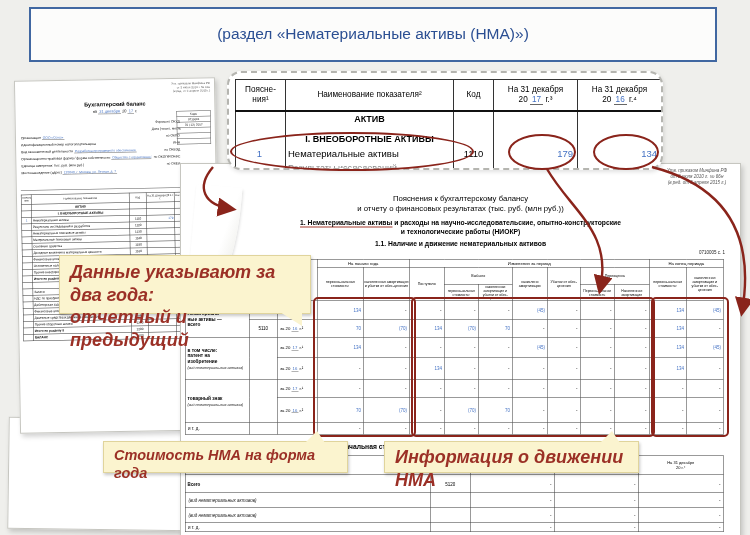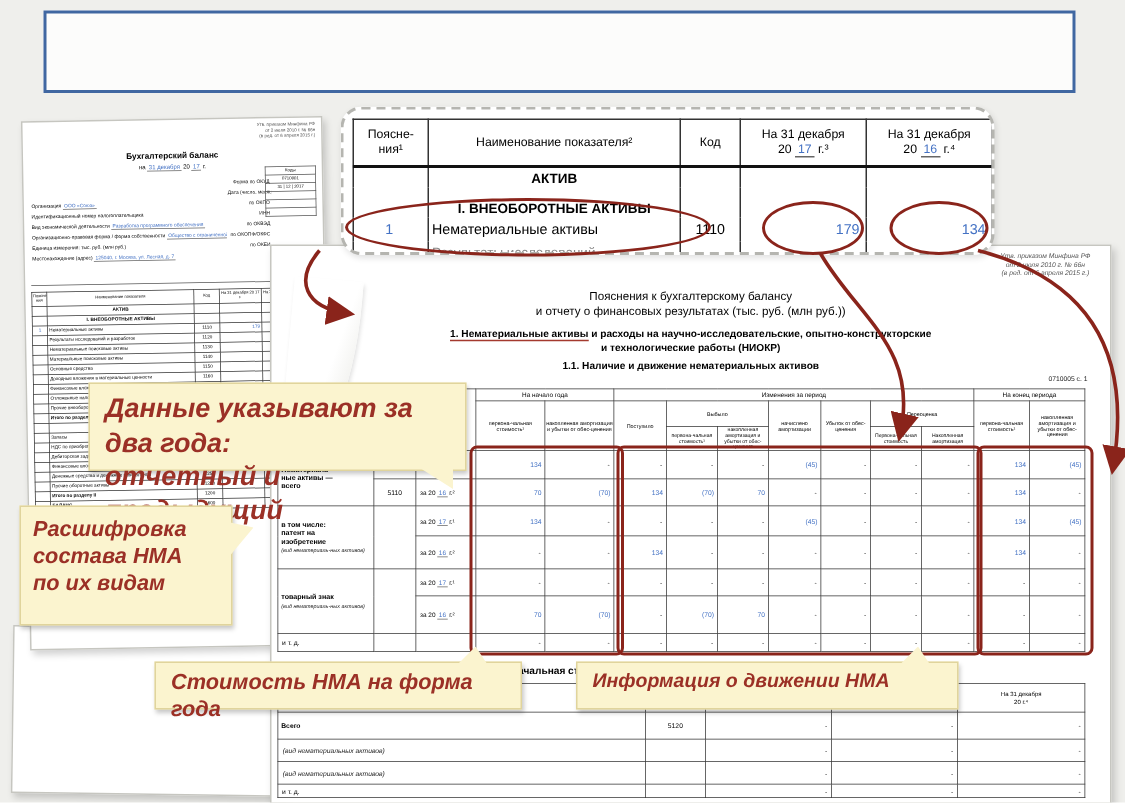--- a/index.html
+++ b/index.html
@@ -116,31 +116,32 @@
   .callout{position:absolute;background:#fbf4cf;border:1px solid #e0d49c;box-shadow:1px 2px 3px rgba(0,0,0,.22);
     color:#9b3026;font-weight:bold;font-style:italic;z-index:50;}
   .callout .ctext{white-space:pre-line;line-height:1.25;}
   .callout::after{content:"";position:absolute;background:#fbf4cf;}
   #c1{left:59px;top:255px;width:230px;height:47px;padding:5px 10px;font-size:18px;}
   #c1::after{right:8px;bottom:-13px;width:22px;height:14px;clip-path:polygon(0 0,100% 0,100% 100%);}
   #c2{left:13px;top:337px;width:124px;height:66px;padding:6px 8px;font-size:14.5px;}
   #c2::after{right:-15px;top:10px;width:17px;height:24px;clip-path:polygon(0 0,0 100%,100% 15%);}
   #c3{left:103px;top:441px;width:223px;height:22px;padding:4px 10px;font-size:14.5px;white-space:nowrap;}
   #c3::after{top:-11px;right:22px;width:20px;height:12px;clip-path:polygon(0 100%,100% 100%,60% 0);}
-  #c4{left:384px;top:441px;width:233px;height:22px;padding:4px 10px;font-size:13px;white-space:nowrap;}
+  #c4{left:384px;top:441px;width:233px;height:22px;padding:4px 10px;font-size:18px;white-space:nowrap;}
   #c4::after{top:-11px;right:18px;width:20px;height:12px;clip-path:polygon(0 100%,100% 100%,60% 0);}
   #c5{left:504px;top:478px;width:220px;height:24px;padding:5px 10px;font-size:15px;white-space:nowrap;}
   #c5::after{top:-23px;right:28px;width:20px;height:24px;clip-path:polygon(0 100%,100% 100%,70% 0);}
 </style>
 </head>
 <body>
 
 <div id="stage">
 
   <div id="banner">
+    <div>(раздел «Нематериальные активы (НМА)»)</div>
   </div>
 
   <div id="backsheet" class="sheet"></div>
 
   <div id="bsdoc" class="sheet">
     <div class="scale-wrap bs-inner">
       <div class="appr2">Утв. приказом Минфина РФ
 от 2 июля 2010 г. № 66н
 (в ред. от 6 апреля 2015 г.)</div>
       <div class="bs-title">Бухгалтерский баланс</div>
@@ -672,25 +673,20 @@
     </defs>
     <path d="M213,167 C196,187 203,205 232,209" fill="none" stroke="#8a241b" stroke-width="2.4" marker-end="url(#ah)"></path>
     <path d="M547,169 C572,212 613,232 600,290" fill="none" stroke="#8a241b" stroke-width="2.4" marker-end="url(#ah)"></path>
     <path d="M652,167 C737,189 753,248 742,312" fill="none" stroke="#8a241b" stroke-width="2.4" marker-end="url(#ah)"></path>
   </svg>
 
   <div class="callout" id="c1">
     <div class="ctext">Данные указывают за два года:
 отчетный и предыдущий</div>
   </div>
-  <div class="callout" id="c2">
-    <div class="ctext">Расшифровка
-состава НМА
-по их видам</div>
-  </div>
   <div class="callout" id="c3">
     <div class="ctext">Стоимость НМА на форма года</div>
   </div>
   <div class="callout" id="c4">
     <div class="ctext">Информация о движении НМА</div>
   </div>
 
 </div>
 
 </body></html>

